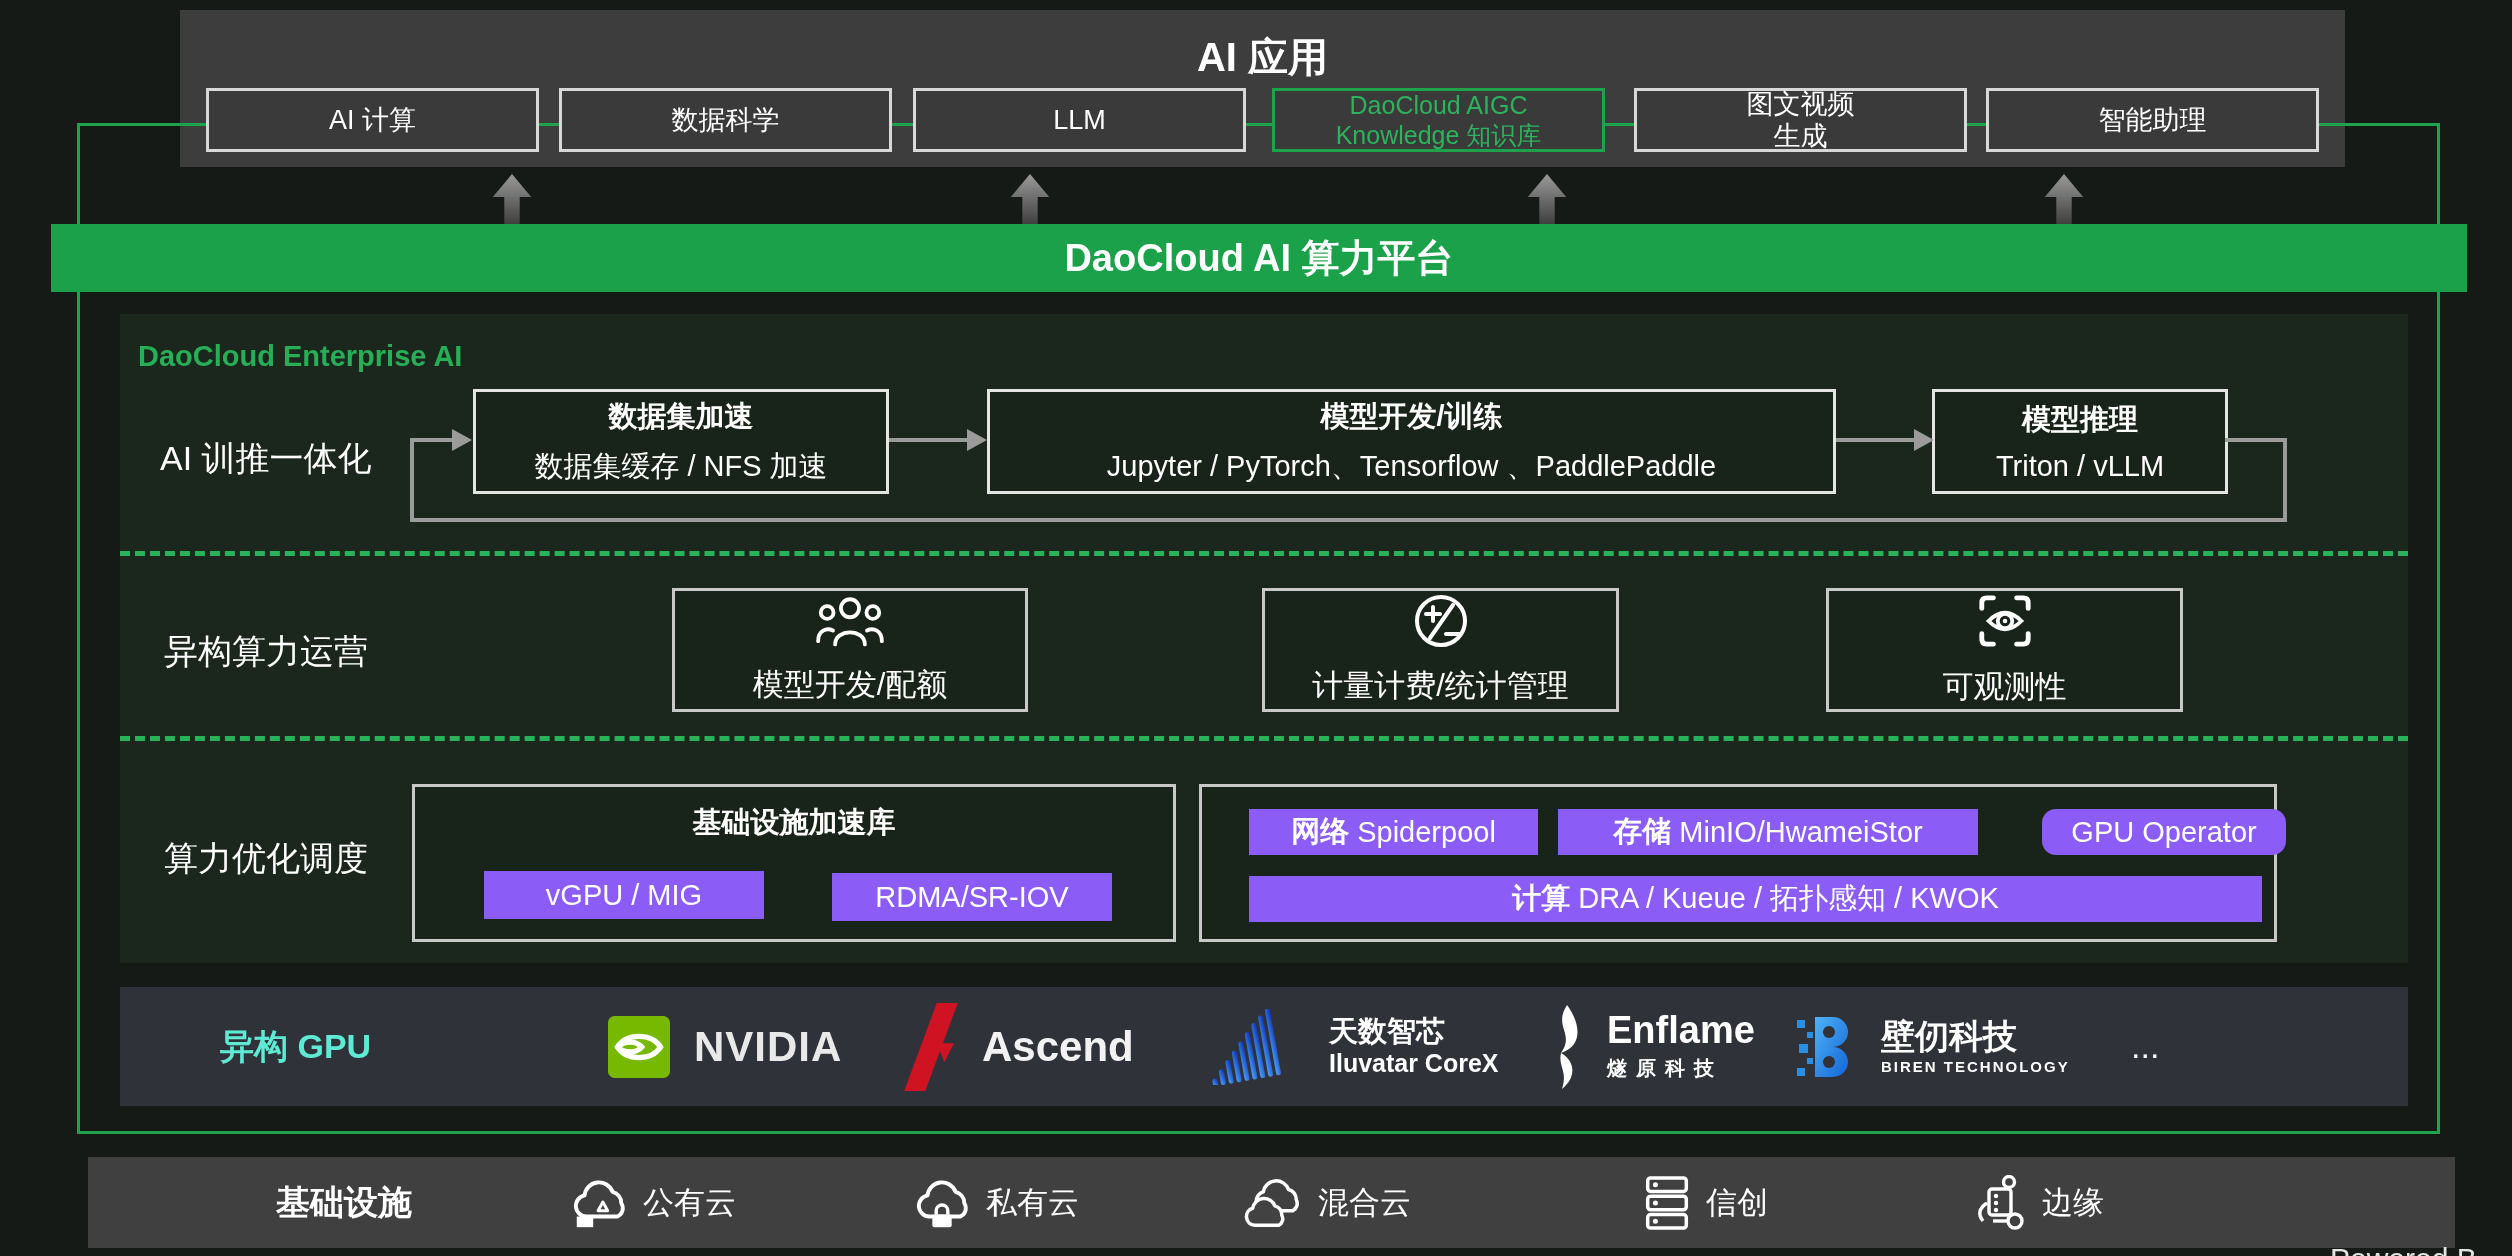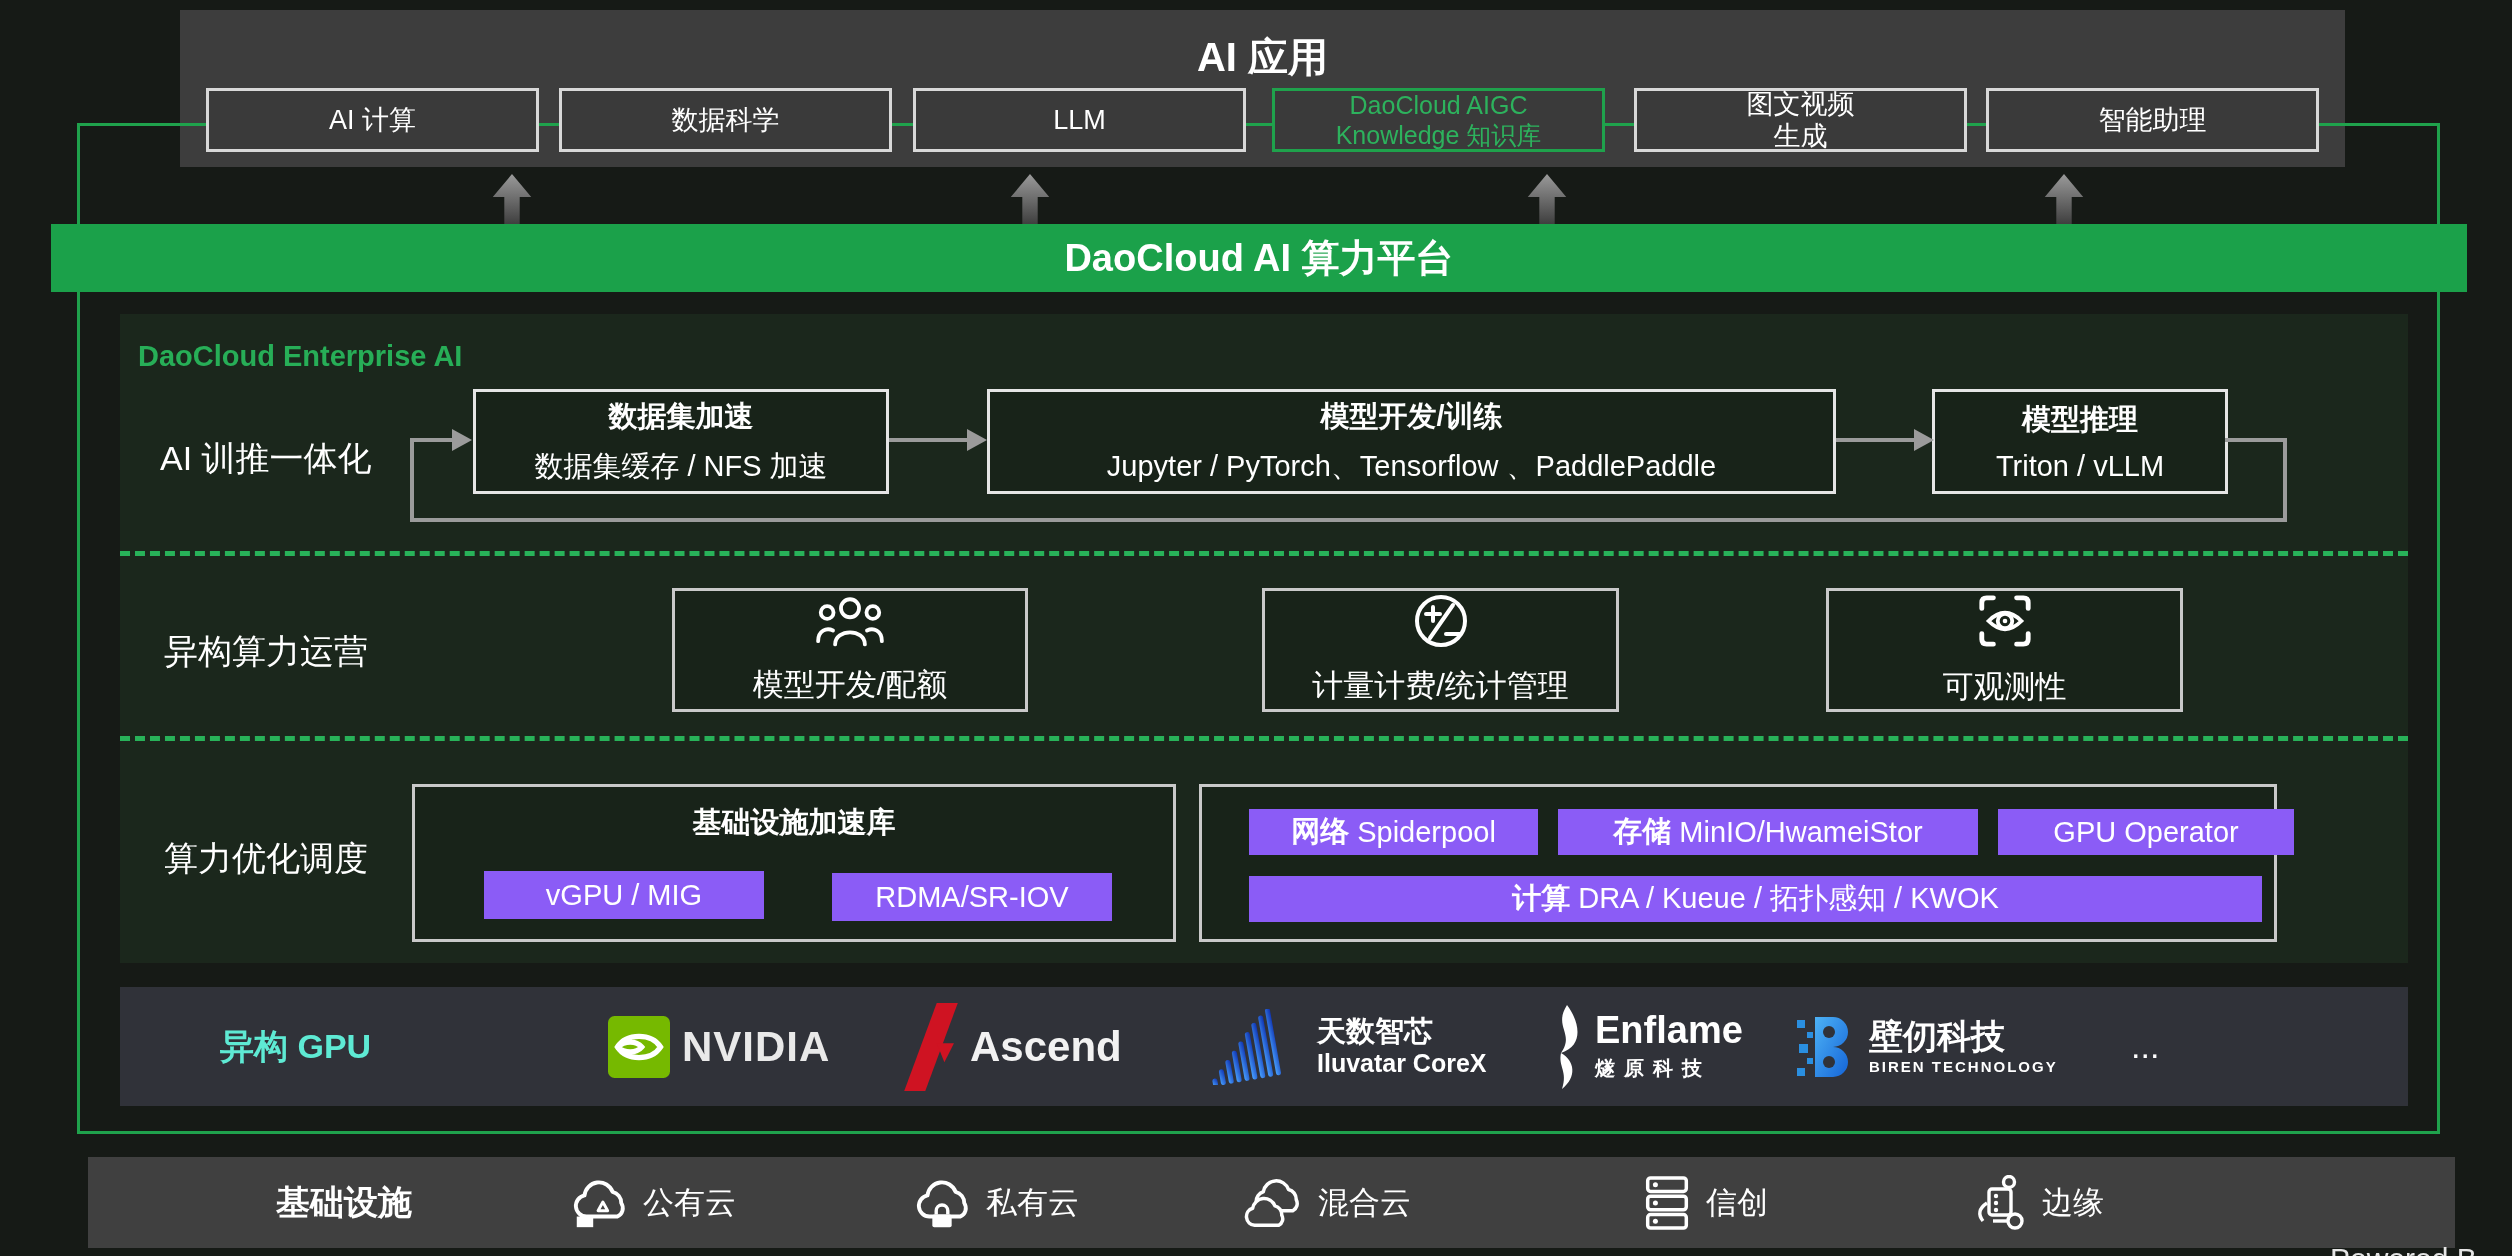--- a/index.html
+++ b/index.html
@@ -34,21 +34,21 @@
   .dash{left:0;width:2288px;height:0;border-top:5px dashed #28b259;}
   .icon-box{border:3px solid #c9c9c9;box-sizing:border-box;display:flex;flex-direction:column;align-items:center;justify-content:center;gap:16px;background:rgba(0,0,0,0.10);}
   .icon-box .lbl{font-size:31px;}
   .group-box{border:3px solid #c9c9c9;box-sizing:border-box;background:rgba(0,0,0,0.10);}
   .group-title{width:100%;text-align:center;font-size:29px;font-weight:bold;}
   .chip{background:#8b5cf6;display:flex;align-items:center;justify-content:center;font-size:29px;color:#fff;}
   .chip b{font-weight:bold;}
   
   .gpu-strip{left:120px;top:987px;width:2288px;height:119px;background:#303239;z-index:3;}
   .gpu-label{font-size:34px;font-weight:bold;color:#5eead4;}
-  .vendor{display:flex;align-items:center;gap:12px;padding-left:44px;}
+  .vendor{display:flex;align-items:center;gap:24px;padding-left:44px;}
   .v-nvidia-text{font-size:42px;font-weight:800;letter-spacing:1px;color:#e9e9e9;}
   .v-ascend-text{font-size:42px;font-weight:600;color:#f2f2f2;}
   .v-two .cn{font-size:29px;font-weight:bold;color:#fff;line-height:1.15;}
   .v-two .en{font-size:25px;font-weight:bold;color:#fff;line-height:1.15;}
   .v-enf .en{font-size:38px;font-weight:800;color:#fff;line-height:1;}
   .v-enf .cn{font-size:20px;font-weight:bold;letter-spacing:9px;color:#fff;margin-top:6px;}
   .v-biren .cn{font-size:34px;font-weight:800;color:#fff;line-height:1;}
   .v-biren .en{font-size:15px;font-weight:bold;letter-spacing:2px;color:#fff;margin-top:5px;}
   .gpu-more{font-size:34px;color:#fff;}
   
@@ -204,21 +204,21 @@
 
     <div class="abs group-box" style="left:1079px;top:470px;width:1078px;height:158px;">
       <div class="abs chip" style="left:47px;top:22px;width:289px;height:46px;">
         <b>网络</b>
           <span style="white-space:pre;"> Spiderpool</span>
       </div>
       <div class="abs chip" style="left:356px;top:22px;width:420px;height:46px;">
         <b>存储</b>
           <span style="white-space:pre;"> MinIO/HwameiStor</span>
       </div>
-      <div class="abs chip" style="left:796px;top:22px;width:296px;height:46px;">
+      <div class="abs chip" style="left:840px;top:22px;width:244px;height:46px;border-radius:14px;">
         <span>GPU Operator</span>
       </div>
       <div class="abs chip" style="left:47px;top:89px;width:1013px;height:46px;">
         <b>计算</b>
           <span style="white-space:pre;"> DRA / Kueue / 拓扑感知 / KWOK</span>
       </div>
     </div>
   </div>
 
   <div class="abs gpu-strip">

